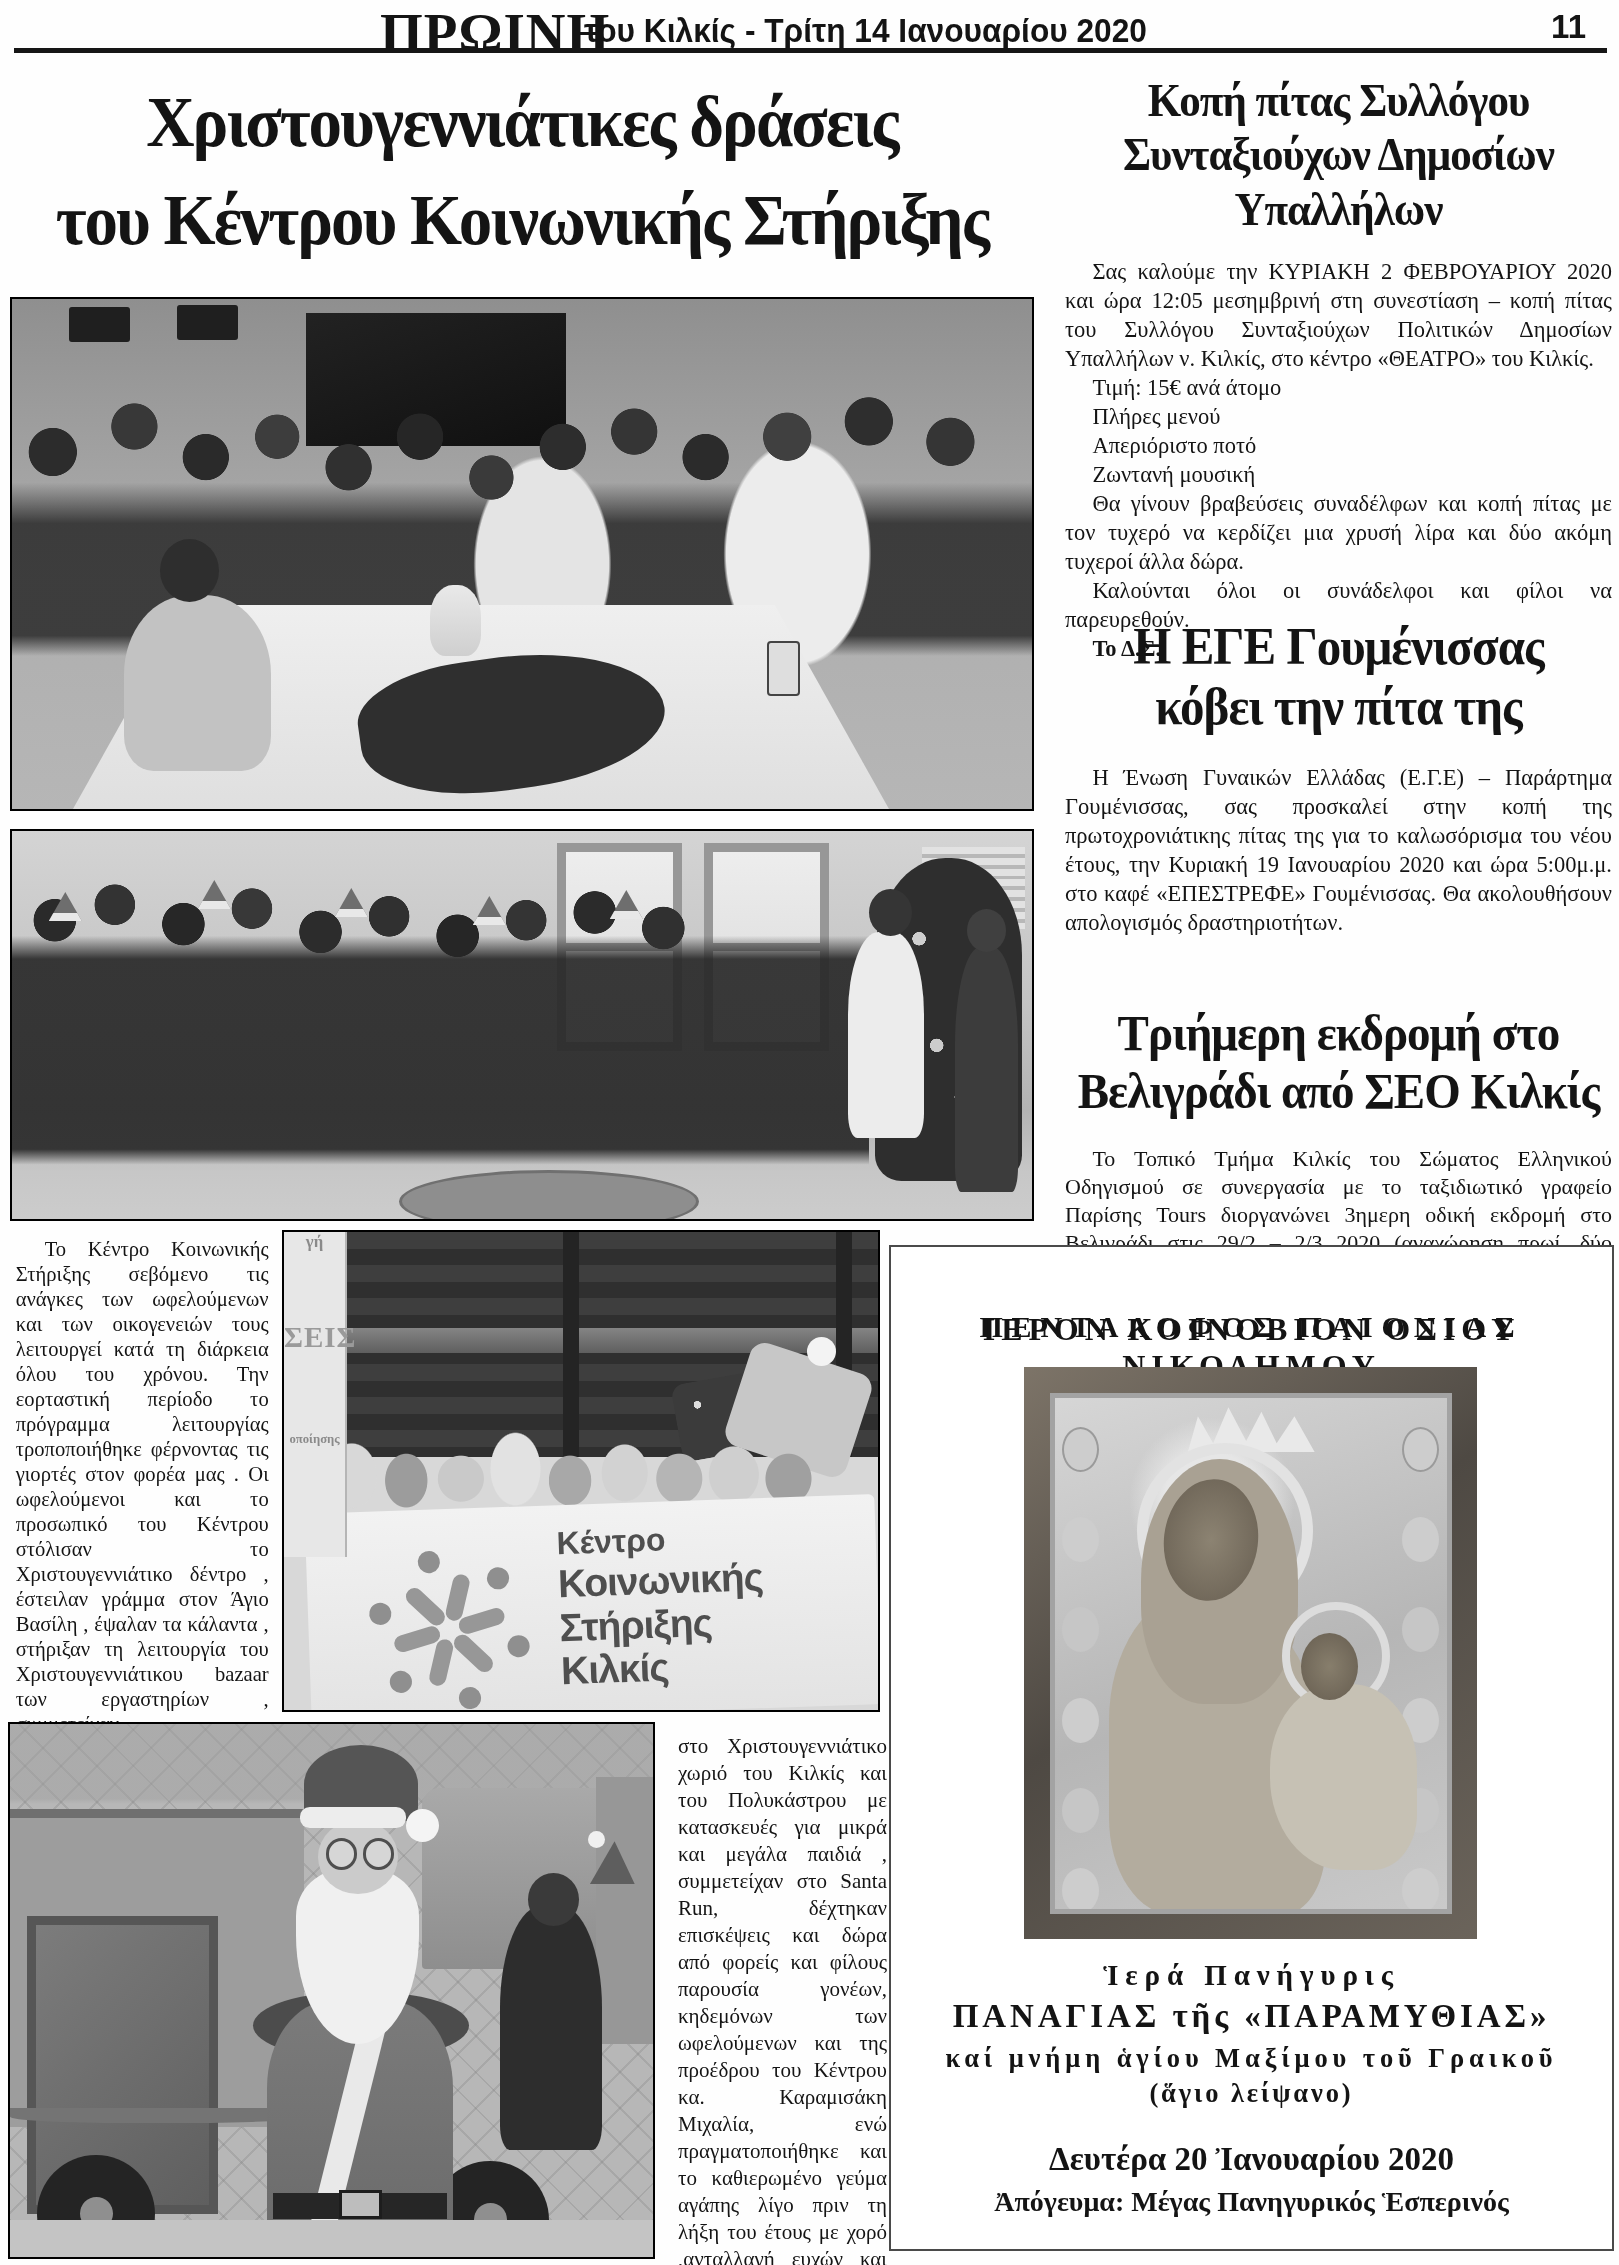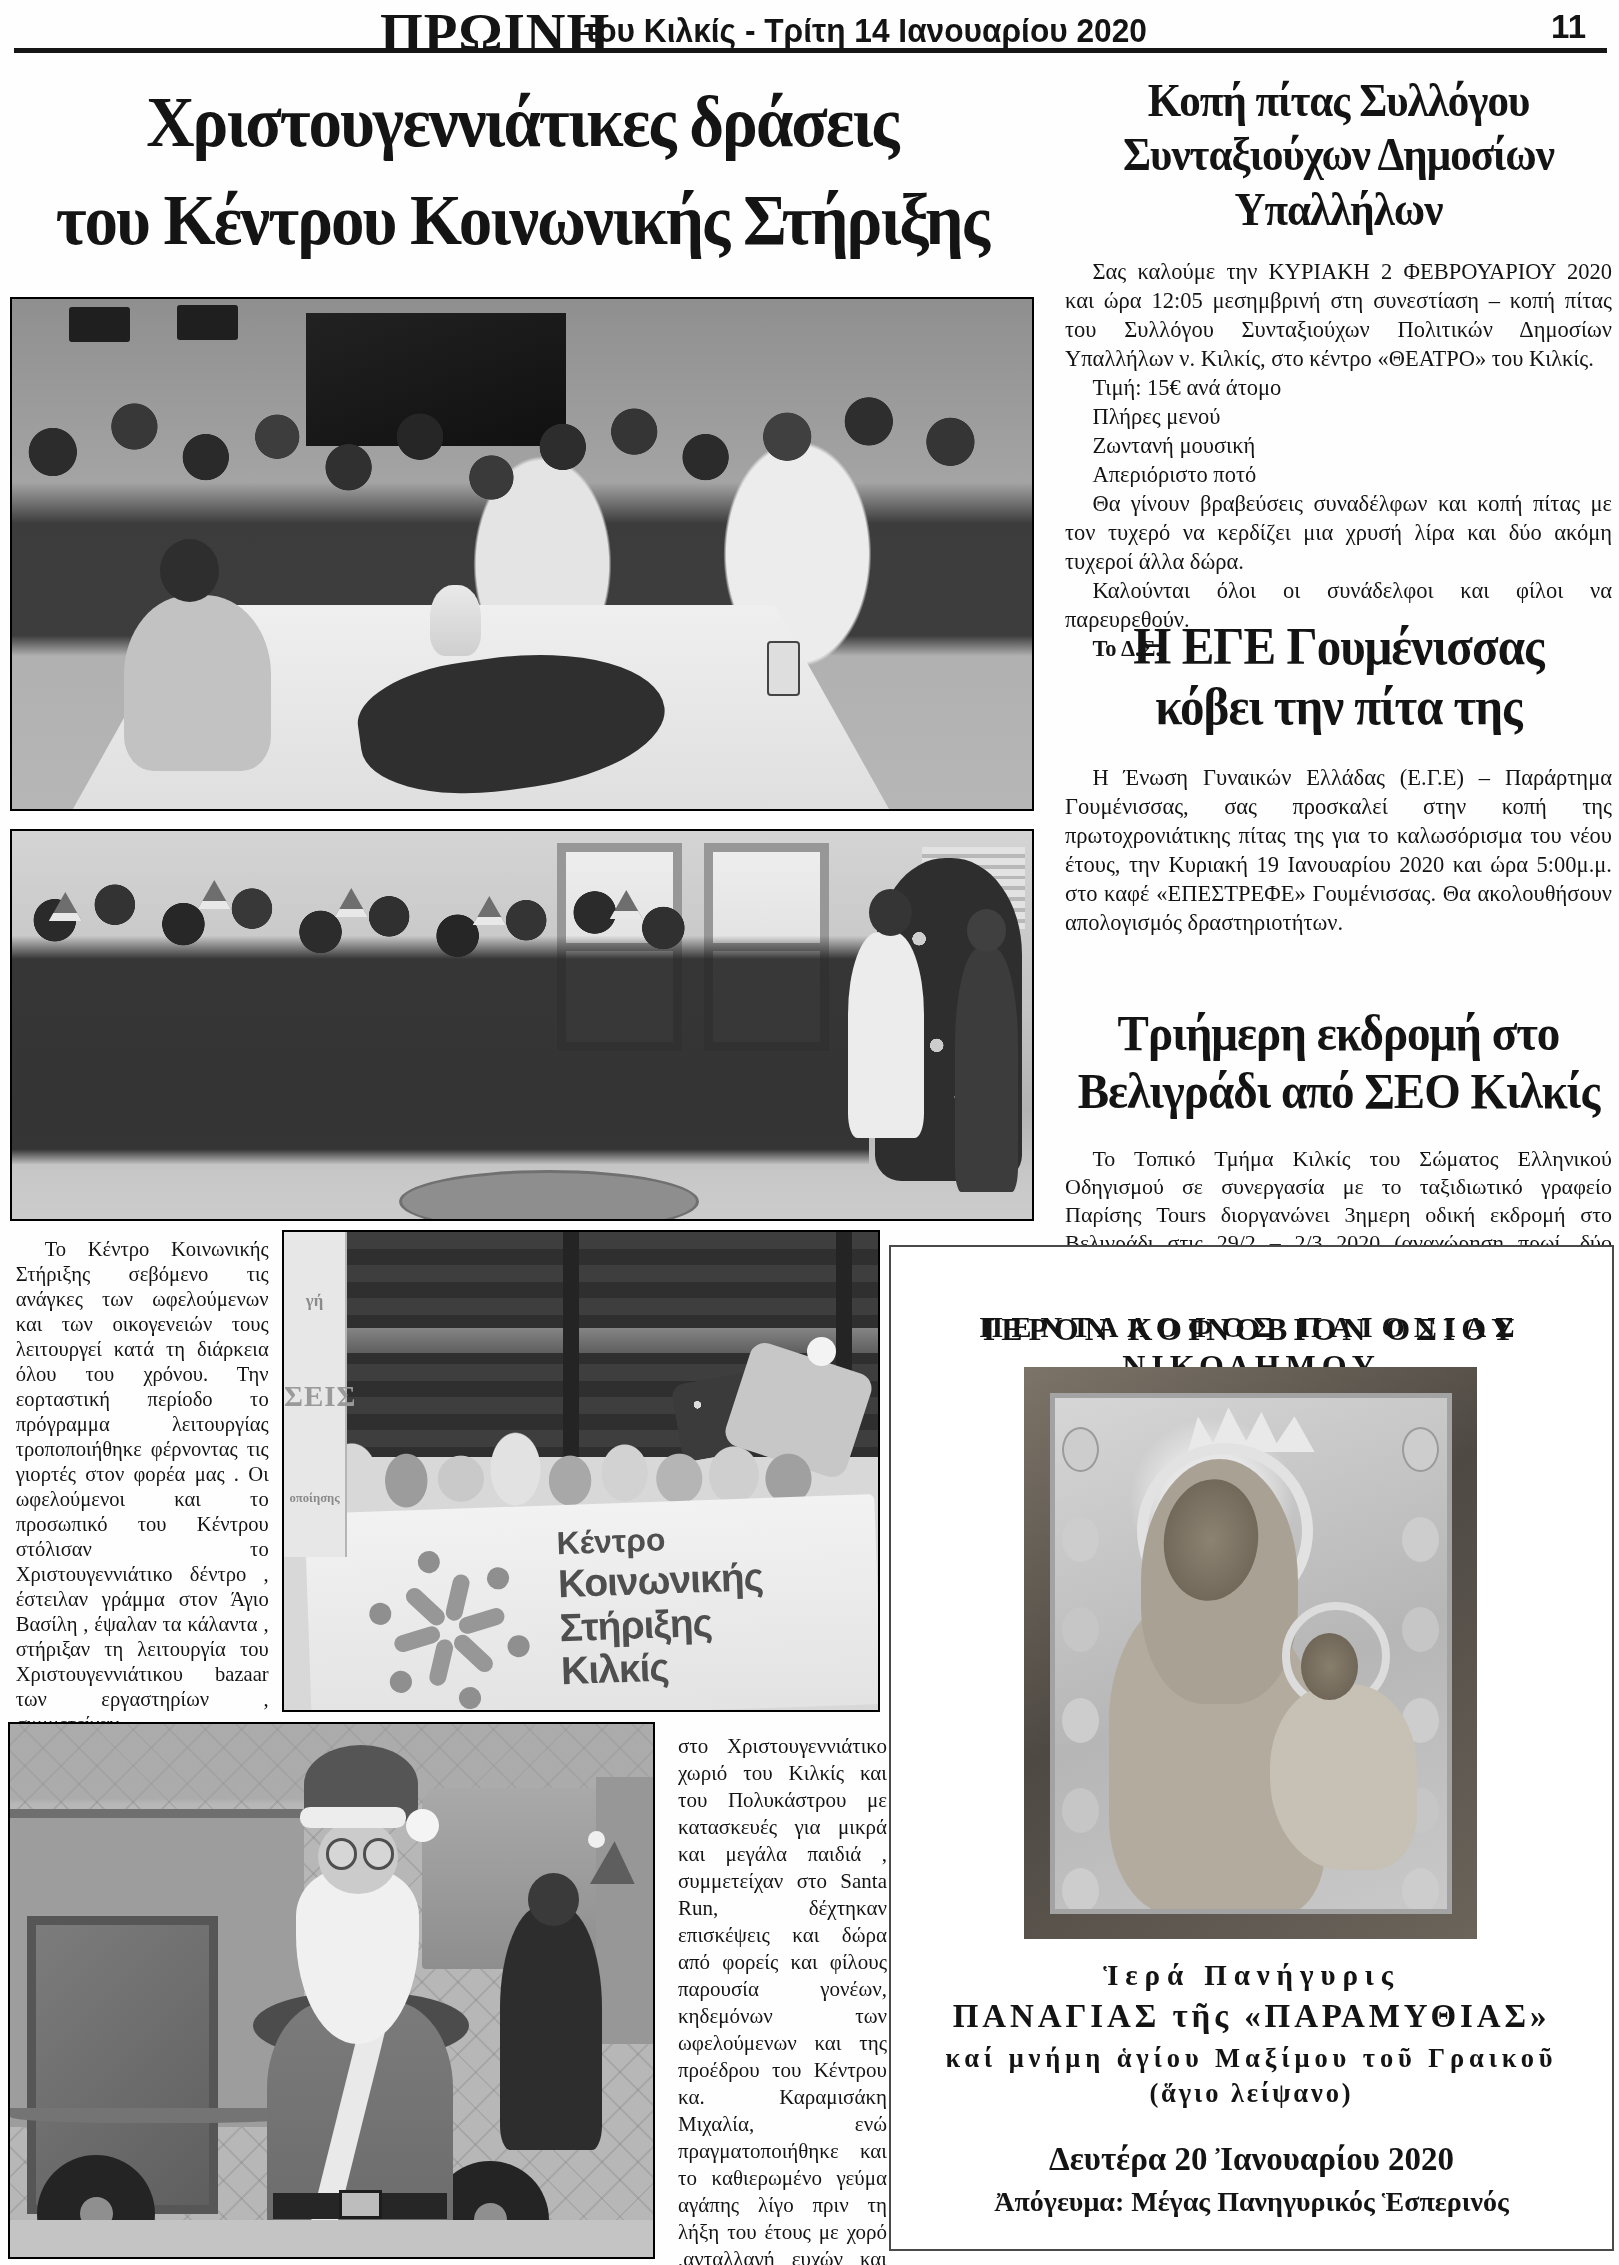--- a/index.html
+++ b/index.html
@@ -123,21 +123,21 @@
      background-image:radial-gradient(circle 3.9px at 20% 30%,#ddd 96%,transparent),
        radial-gradient(circle 3.9px at 50% 55%,#ddd 96%,transparent),
        radial-gradient(circle 3.9px at 75% 30%,#ddd 96%,transparent);}
   .bz-pillow{left:76%;top:26%;width:127px;height:108px;background:#c7c7c7;border-radius:15.7px;
      transform:rotate(18deg);}
   .bz-pom{left:88%;top:22%;width:29px;height:29px;background:#f3f3f3;border-radius:50%;}
   .bz-banner{left:4%;top:57%;width:96%;height:44%;background:linear-gradient(180deg,#f2f2f2,#e3e3e3);
      transform:rotate(-2deg);border-radius:5.9px;}
   .bz-rollup{left:0;top:0;width:61px;height:68%;background:#e7e7e7;border-right:2.9px solid #b5b5b5;
      color:#8a8a8a;font-weight:700;text-align:center;}
-  .bz-rollup .frag1{margin-top:59px;font-size:16.7px;}
+  .bz-rollup .frag1{font-size:16.7px;}
   .bz-rollup .frag2{margin-top:69px;font-size:29px;letter-spacing:1px;color:#9a9a9a;}
   .bz-rollup .frag3{margin-top:78px;font-size:12.7px;}
   .bz-logo{left:10%;top:18%;width:167px;height:167px;}
   .spoke{position:absolute;left:50%;top:50%;width:16.7px;height:47px;margin-left:-7.8px;margin-top:-57px;
      border-radius:8.8px;background:#979797;transform-origin:7.8px 57px;}
   .dotk{position:absolute;left:50%;top:50%;width:21.6px;height:21.6px;margin-left:-10.8px;margin-top:-82px;
      border-radius:50%;background:#8f8f8f;transform-origin:10.8px 82px;}
   .bz-logotext{left:44%;top:10%;width:54%;font-family:"Liberation Sans",sans-serif;
      font-weight:700;color:#4f4f4f;line-height:1.12;}
   .bz-logotext .l1{font-size:32px;}
@@ -352,22 +352,22 @@
 
   <div class="r-title" style="top:74px;font-size:43px;line-height:51px;">
     <div>Κοπή πίτας Συλλόγου</div>
     <div>Συνταξιούχων Δημοσίων</div>
     <div>Υπαλλήλων</div>
   </div>
   <div class="r-body" style="top:257px;">
     <p>Σας καλούμε την ΚΥΡΙΑΚΗ 2 ΦΕΒΡΟΥΑΡΙΟΥ 2020 και ώρα 12:05 μεσημβρινή στη συνεστίαση – κοπή πίτας του Συλλόγου Συνταξιούχων Πολιτικών Δημοσίων Υπαλλήλων ν. Κιλκίς, στο κέντρο «ΘΕΑΤΡΟ» του Κιλκίς.</p>
     <p>Τιμή: 15€ ανά άτομο</p>
     <p>Πλήρες μενού</p>
+    <p>Απεριόριστο ποτό</p>
     <p>Ζωντανή μουσική</p>
-    <p>Απεριόριστο ποτό</p>
     <p>Θα γίνουν βραβεύσεις συναδέλφων και κοπή πίτας με τον τυχερό να κερδίζει μια χρυσή λίρα και δύο ακόμη τυχεροί άλλα δώρα.</p>
     <p>Καλούνται όλοι οι συνάδελφοι και φίλοι να παρευρεθούν.</p>
     <p class="sig">Το Δ.Σ.</p>
   </div>
 
   <div class="r-title" style="top:616px;font-size:49px;line-height:57px;">
     <div>Η ΕΓΕ Γουμένισσας</div>
     <div>κόβει την πίτα της</div>
   </div>
   <div class="r-body" style="top:763px;">

